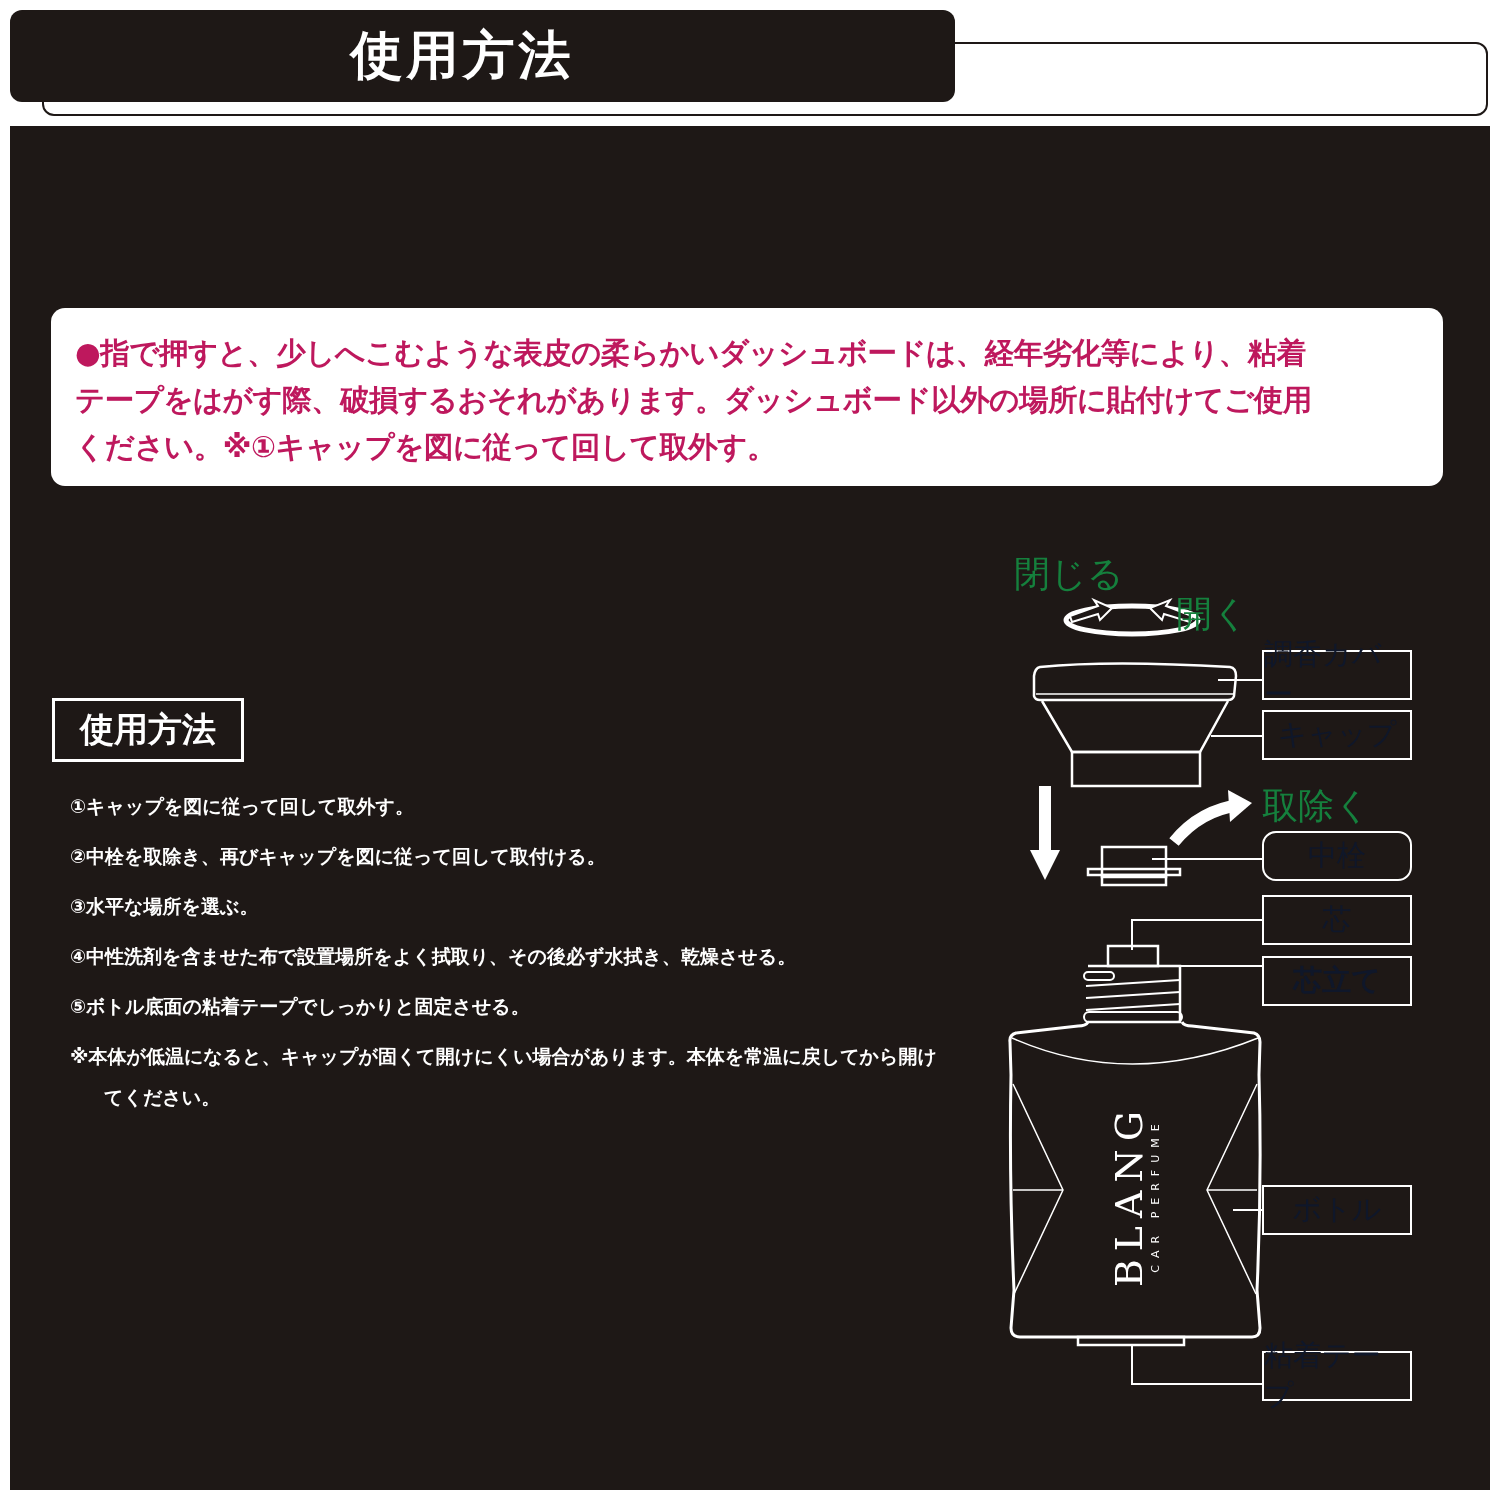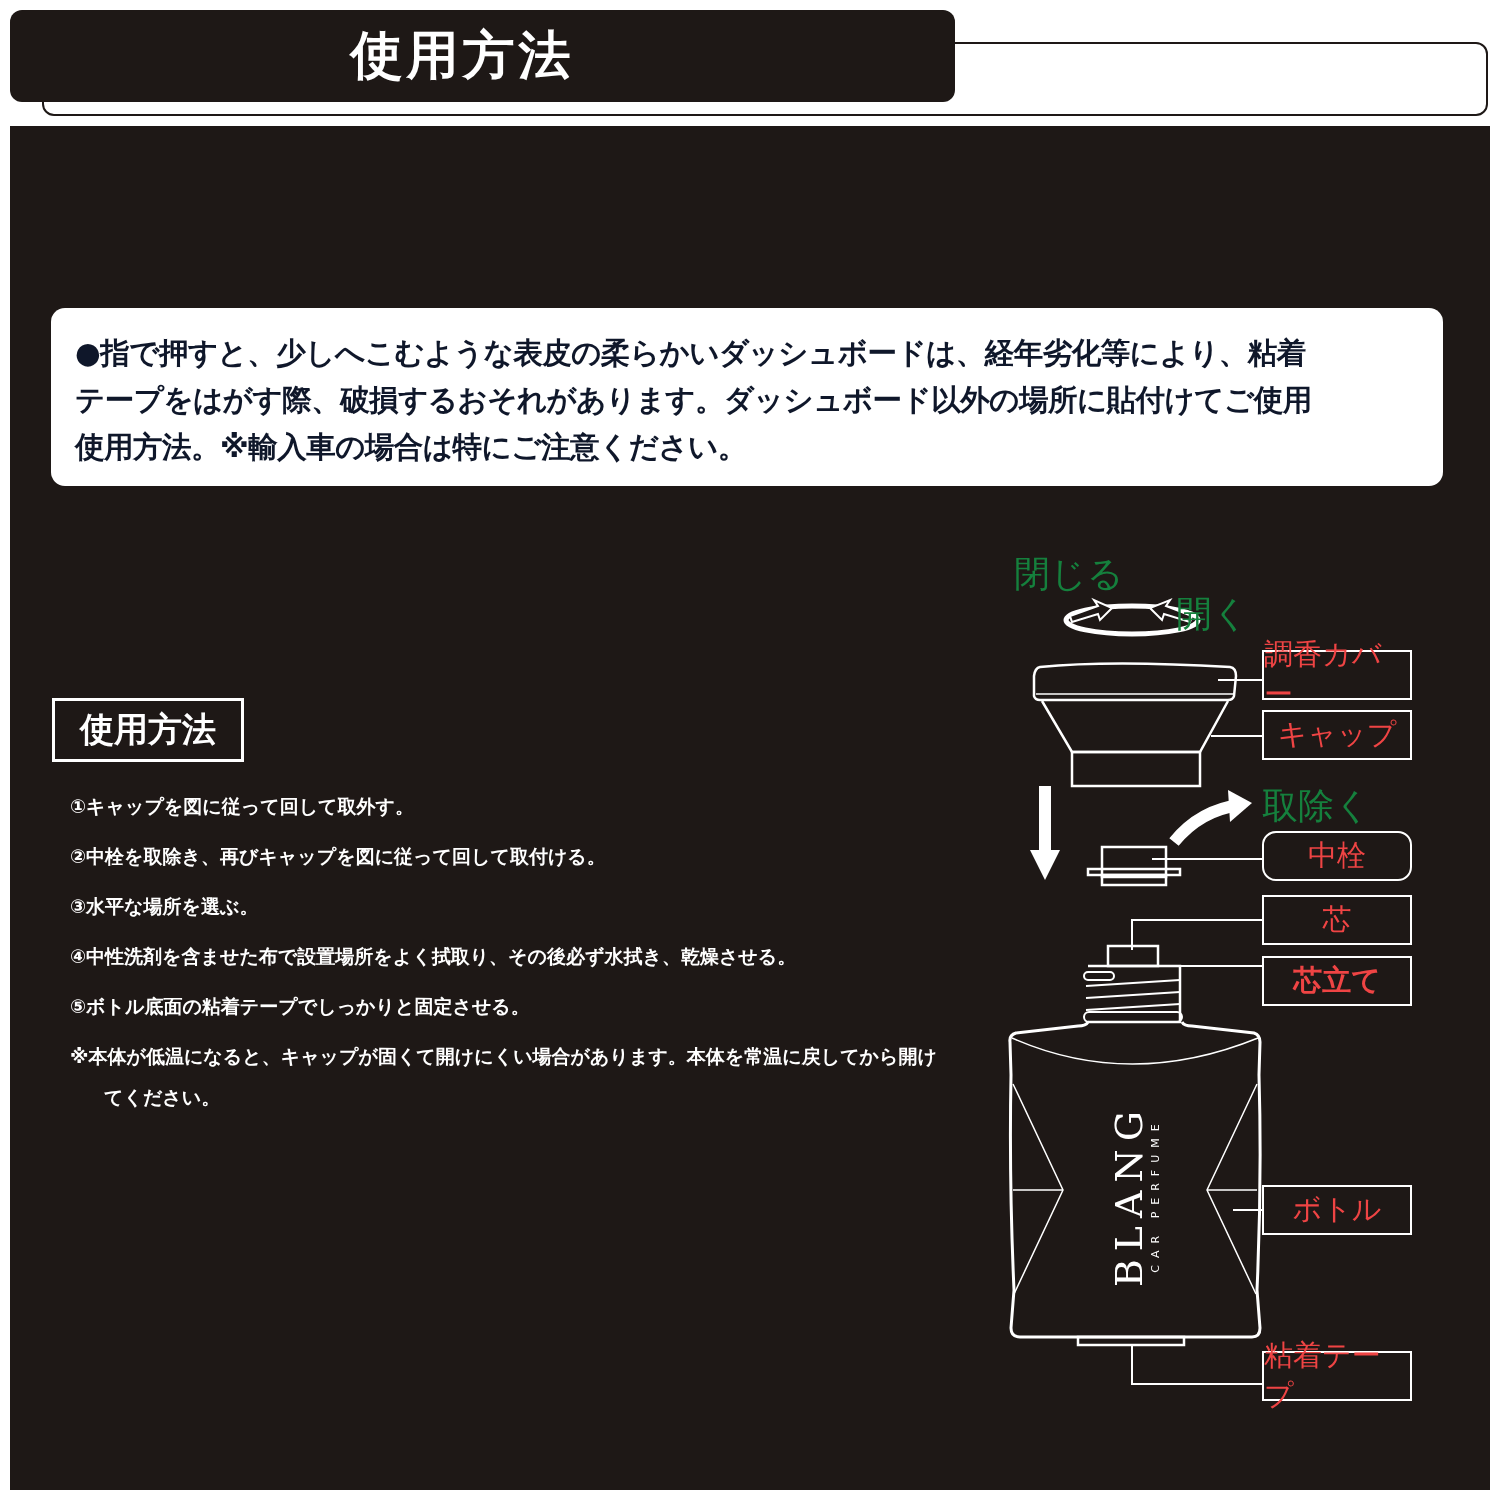--- a/index.html
+++ b/index.html
@@ -3,42 +3,42 @@
 <meta charset="utf-8">
 <style>
   html,body{margin:0;padding:0;}
   body{width:1500px;height:1500px;background:#ffffff;position:relative;overflow:hidden;
        font-family:"DejaVu Sans","Liberation Sans",sans-serif;}
   .header-outline{position:absolute;left:42px;top:42px;width:1446px;height:74px;border:2px solid #1e1816;border-radius:12px;background:#fff;box-sizing:border-box;}
   .header-tab{position:absolute;left:10px;top:10px;width:945px;height:92px;background:#1e1816;border-radius:12px;}
   .header-title{position:absolute;left:0;top:0;width:945px;height:92px;display:flex;align-items:center;justify-content:center;color:#fff;font-size:52px;font-weight:bold;letter-spacing:4px;padding-right:40px;box-sizing:border-box;}
   .main{position:absolute;left:10px;top:126px;width:1480px;height:1364px;background:#1e1816;}
   .sec-box{position:absolute;border:3px solid #fff;color:#fff;font-weight:bold;font-size:34px;display:flex;align-items:center;justify-content:center;box-sizing:border-box;}
-  .notice{position:absolute;left:41px;top:182px;width:1392px;height:178px;background:#fff;border-radius:14px;box-sizing:border-box;padding:22px 24px;color:#0f172a;font-size:29.5px;font-weight:bold;line-height:47px;letter-spacing:-0.5px;}
+  .notice{position:absolute;left:41px;top:182px;width:1392px;height:178px;background:#fff;border-radius:14px;box-sizing:border-box;padding:22px 24px;color:#be185d;font-size:29.5px;font-weight:bold;line-height:47px;letter-spacing:-0.5px;}
   .steps{position:absolute;left:60px;top:660px;width:880px;color:#fff;font-size:19px;line-height:41px;font-weight:bold;}
   .step{margin-bottom:9px;padding-left:34px;text-indent:-34px;}
-  .label-box{position:absolute;border:2px solid #fff;color:#ef4444;font-size:29px;display:flex;align-items:center;justify-content:center;box-sizing:border-box;}
+  .label-box{position:absolute;border:2px solid #fff;color:#0f172a;font-size:29px;display:flex;align-items:center;justify-content:center;box-sizing:border-box;}
   .diag-text{position:absolute;color:#15803d;font-size:36px;}
   svg{position:absolute;left:0;top:0;}
 </style>
 </head>
 <body>
 
 <div class="header-outline"></div>
 <div class="header-tab">
   <div class="header-title">使用方法</div>
 </div>
 
 <div class="main">
 
 
   <div class="notice">
     <div>●指で押すと、少しへこむような表皮の柔らかいダッシュボードは、経年劣化等により、粘着</div>
     <div>テープをはがす際、破損するおそれがあります。ダッシュボード以外の場所に貼付けてご使用</div>
-    <div>使用方法。※輸入車の場合は特にご注意ください。</div>
+    <div>ください。※①キャップを図に従って回して取外す。</div>
   </div>
 
   <div class="sec-box" style="left:42px;top:572px;width:192px;height:64px;">使用方法</div>
 
   <div class="steps">
     <div class="step">①キャップを図に従って回して取外す。</div>
     <div class="step">②中栓を取除き、再びキャップを図に従って回して取付ける。</div>
     <div class="step">③水平な場所を選ぶ。</div>
     <div class="step">④中性洗剤を含ませた布で設置場所をよく拭取り、その後必ず水拭き、乾燥させる。</div>
     <div class="step">⑤ボトル底面の粘着テープでしっかりと固定させる。</div>

